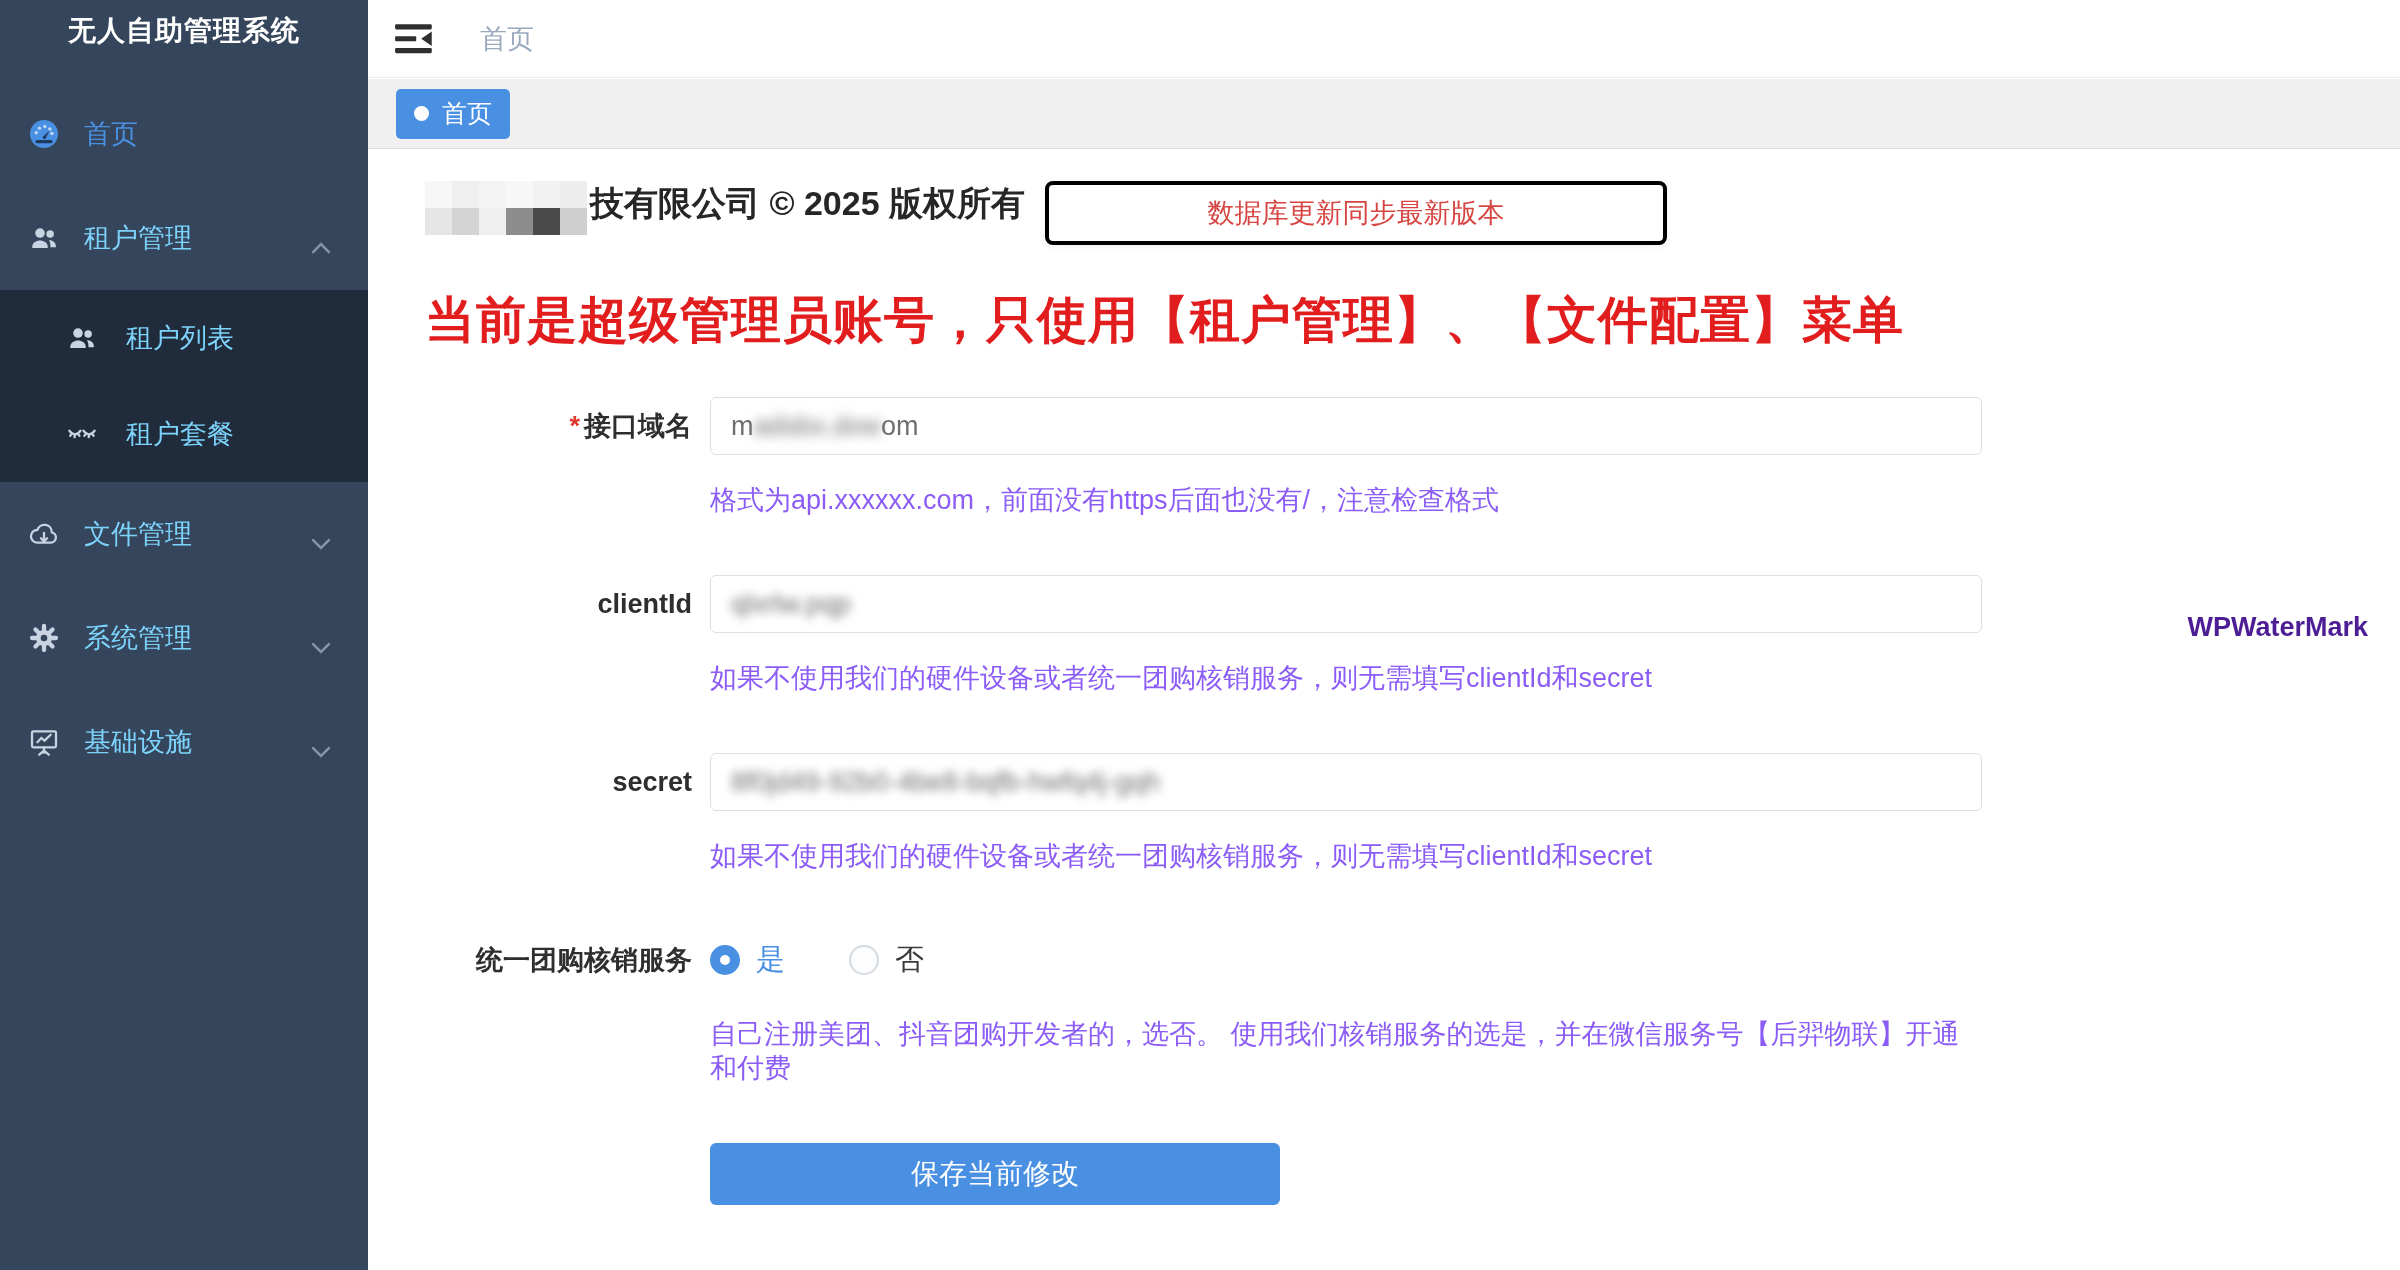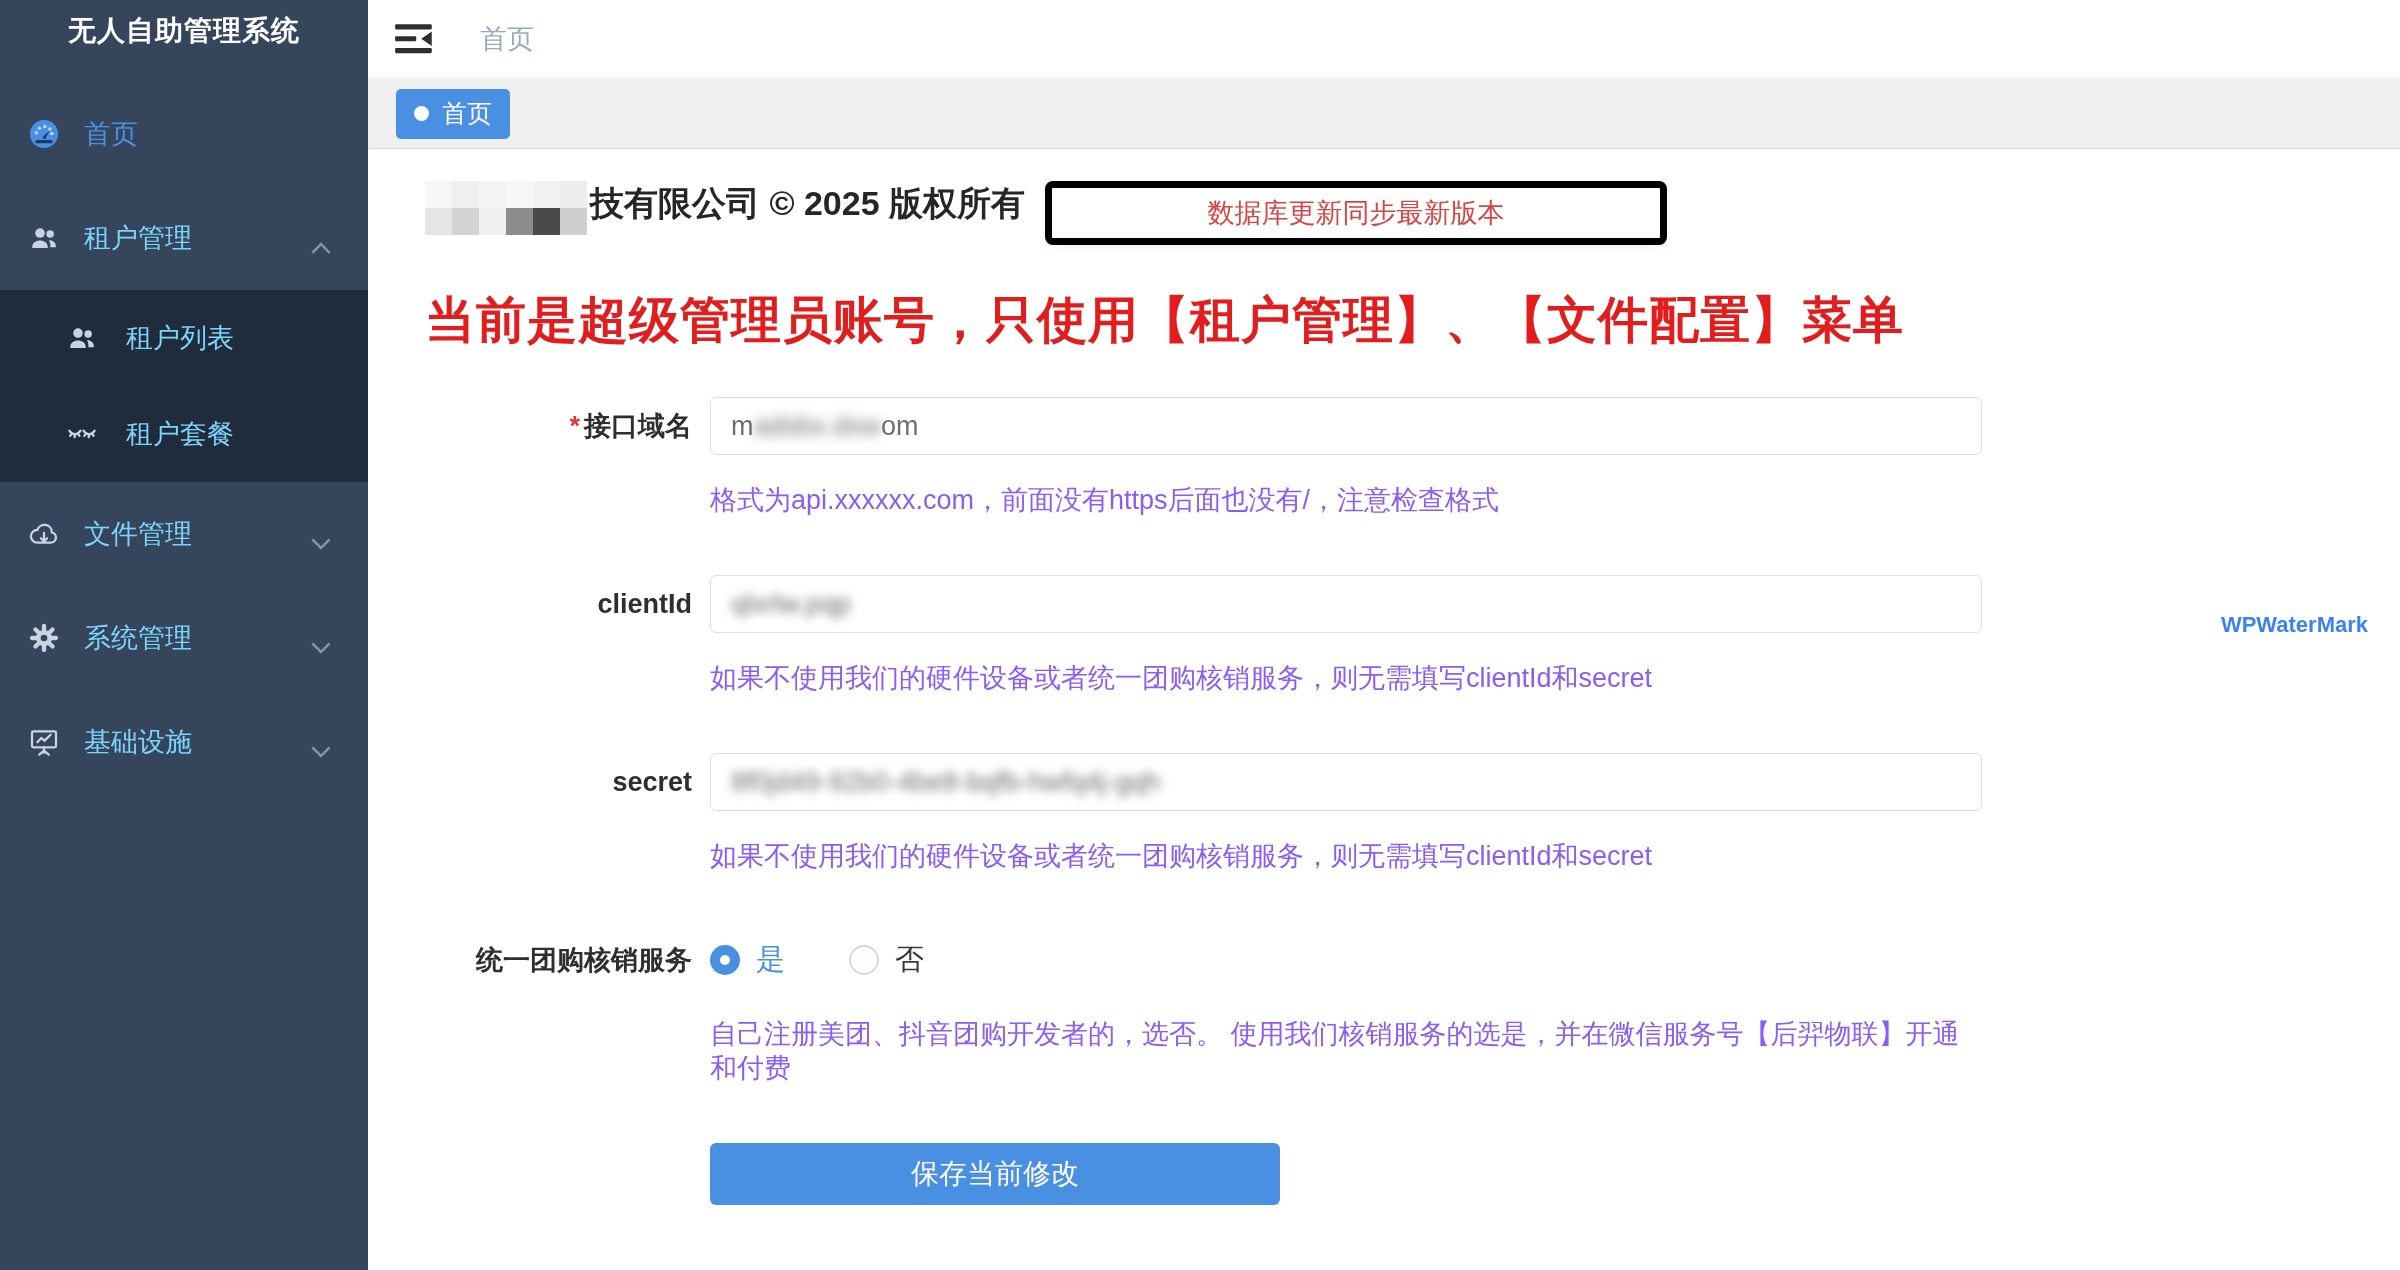--- a/index.html
+++ b/index.html
@@ -44,21 +44,21 @@
   .mosaic { display:grid; grid-template-columns:repeat(6,27px); grid-template-rows:repeat(2,27px);
             margin-right:3px; }
   .mosaic div { width:27px; height:27px; }
   .mosaic div:nth-child(1){background:#f6f6f6}.mosaic div:nth-child(2){background:#efefef}
   .mosaic div:nth-child(3){background:#f3f3f3}.mosaic div:nth-child(4){background:#f7f7f7}
   .mosaic div:nth-child(5){background:#f2f2f2}.mosaic div:nth-child(6){background:#ededed}
   .mosaic div:nth-child(7){background:#e6e6e6}.mosaic div:nth-child(8){background:#d4d4d4}
   .mosaic div:nth-child(9){background:#f0f0f0}.mosaic div:nth-child(10){background:#8d8d8d}
   .mosaic div:nth-child(11){background:#4a4a4a}.mosaic div:nth-child(12){background:#cfcfcf}
   .db-btn { position:absolute; left:620px; top:0; width:622px; height:64px; background:#fff;
-            border:7px solid #000000; border-radius:8px; color:#d64541; font-size:27px; font-weight:400;
+            border:4px solid #000000; border-radius:8px; color:#d64541; font-size:27px; font-weight:400;
             display:flex; align-items:center; justify-content:center; cursor:pointer;
             box-shadow:0 2px 8px rgba(0,0,0,0.05); }
 
   .warning { margin-top:42px; font-size:50px; font-weight:bold; color:#e21d1d; letter-spacing:1px; line-height:66px; }
 
   .form { margin-top:44px; }
   .form-row { display:flex; margin-bottom:58px; }
   .fr-label { width:285px; text-align:right; padding-right:18px; font-size:27px; font-weight:bold;
               color:#2e2e2e; line-height:58px; flex:none; }
   .req { color:#e0372f; margin-right:4px; }
@@ -77,22 +77,22 @@
                      margin:-5px 0 0 -5px; border-radius:50%; background:#fff; }
   .rdot.unsel { background:#fdfdfd; border:2px solid #d3d9e0; }
   .radio .rlabel { font-size:29px; }
   .radio.on .rlabel { color:#4a90e2; }
   .radio.off .rlabel { color:#3a3a3a; }
 
   .save-btn { margin:52px 0 0 285px; width:570px; height:62px; background:#4a90e2; border:none;
               border-radius:6px; color:#fff; font-size:28px; display:flex; align-items:center;
               justify-content:center; cursor:pointer; }
 
-  .watermark { position:absolute; top:612px; right:32px; font-size:22px; font-weight:bold;
-               color:#3b82f6; z-index:9; }
+  .watermark { position:absolute; top:612px; right:32px; font-size:27px; font-weight:bold;
+               color:#4c1d95; z-index:9; }
 </style>
 </head>
 <body>
 
 <div class="screen">
 
   <aside class="sidebar">
     <div class="side-title">无人自助管理系统</div>
     <nav class="menu">
 

